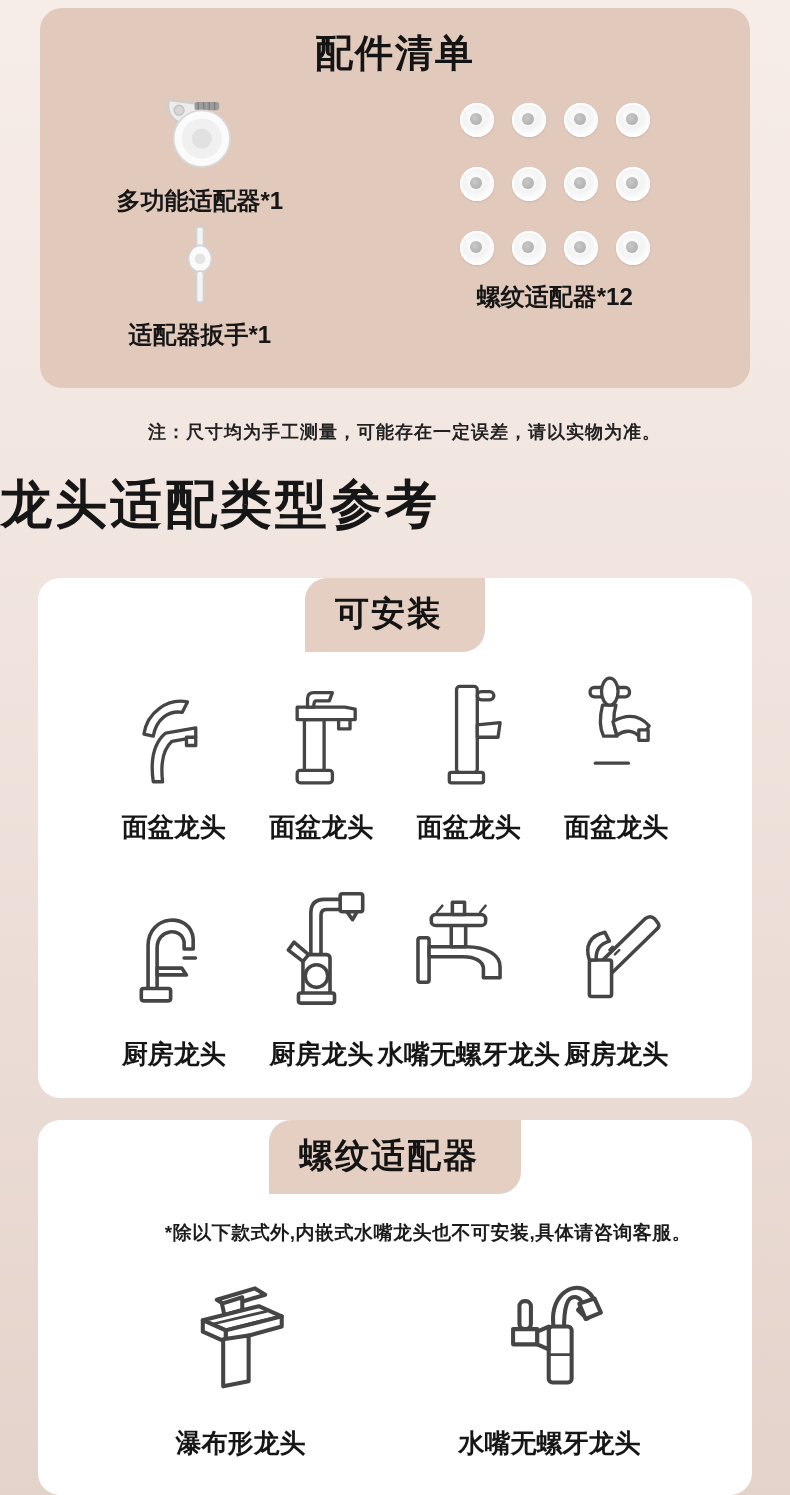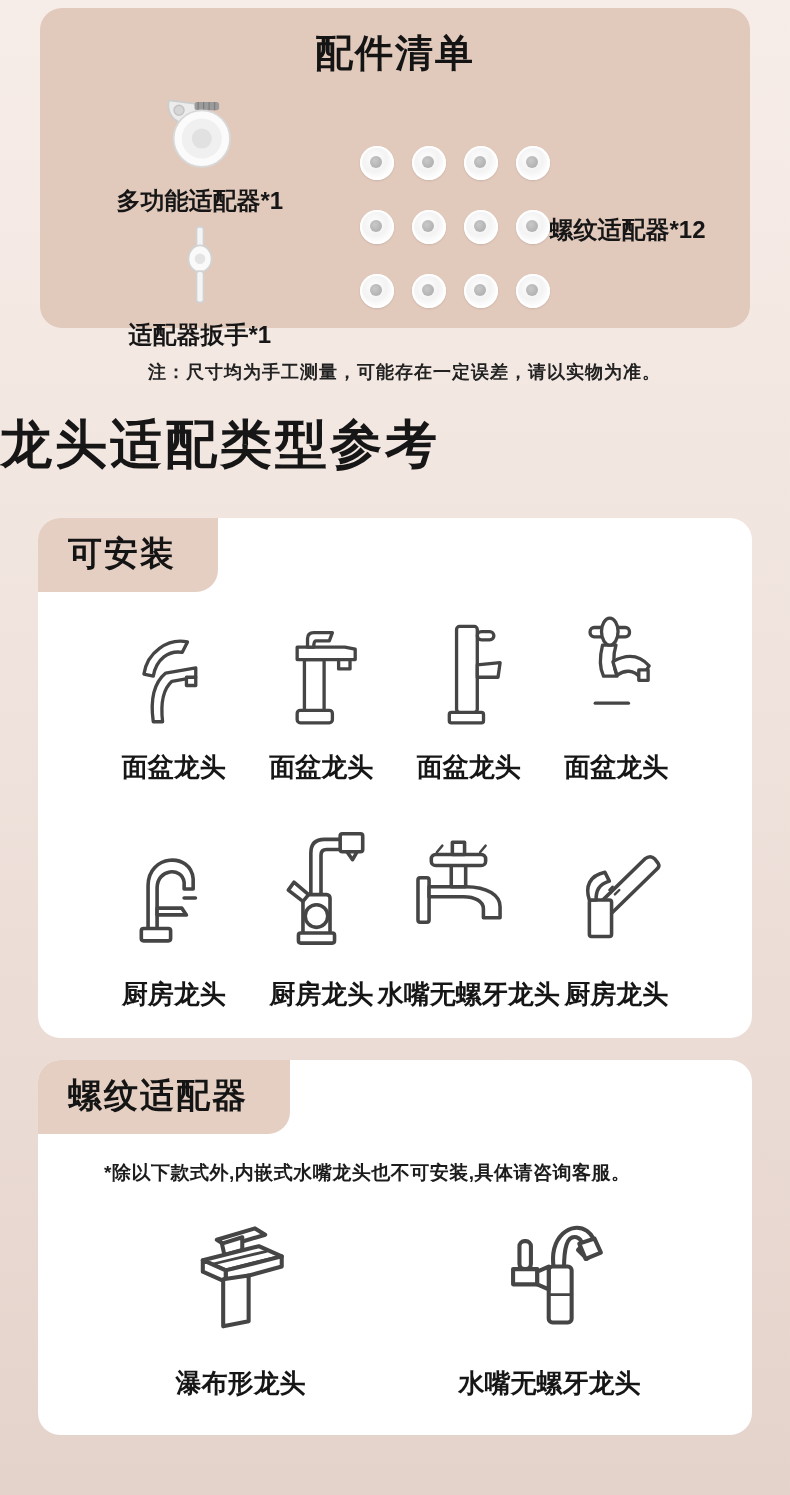--- a/index.html
+++ b/index.html
@@ -4,45 +4,45 @@
 <style>
   html,body{margin:0;padding:0;}
   body{
     width:790px;height:1495px;overflow:hidden;
     font-family:"Liberation Sans","DejaVu Sans",sans-serif;
     color:#1a1a1a;
     background:linear-gradient(180deg,#f7ede8 0%,#f0e3dd 45%,#e4d3cb 100%);
   }
   
   .parts-card{
-    margin:8px 40px 0;height:320px;background:#e1c9bc;border-radius:22px;
+    margin:8px 40px 0;height:380px;background:#e1c9bc;border-radius:22px;
     box-sizing:border-box;padding-top:20px;
   }
   .parts-title{text-align:center;font-size:38px;font-weight:700;letter-spacing:2px;color:#141414;}
   .parts-body{display:flex;margin-top:14px;}
   .parts-left{width:45%;display:flex;flex-direction:column;align-items:center;}
-  .parts-right{flex:1;display:flex;flex-direction:row;align-items:center;}
+  .parts-right{flex:1;display:flex;flex-direction:column;align-items:center;}
   .parts-label{font-size:24px;font-weight:600;color:#161616;margin-top:10px;white-space:nowrap;}
   .wrench-wrap{margin-top:8px;}
   .circle-grid{display:grid;grid-template-columns:repeat(4,34px);column-gap:18px;row-gap:30px;margin-top:10px;}
   .adapter-circle{
     width:34px;height:34px;border-radius:50%;position:relative;
     background:radial-gradient(circle at 44% 40%,#ffffff 0%,#f3f3f3 42%,#fdfdfd 66%,#e0e0e0 100%);
     box-shadow:0 1px 2px rgba(0,0,0,.10), inset 0 0 0 2px rgba(255,255,255,.9);
   }
   .adapter-circle::after{
     content:"";position:absolute;left:10px;top:10px;width:12px;height:12px;border-radius:50%;
     background:radial-gradient(circle at 40% 38%,#c9c9c9,#a8a8a8);
   }
   .circles-label{margin-top:16px;}
   
   .measure-note{margin-top:32px;text-align:center;font-size:18px;font-weight:600;letter-spacing:1px;color:#222;margin-left:19px;}
   .section-title{margin-top:26px;font-size:52px;font-weight:800;letter-spacing:3px;color:#161616;}
   
-  .white-card{margin:5px 38px;background:#ffffff;border-radius:22px;box-sizing:border-box;}
+  .white-card{margin:5px 38px;background:#ffffff;border-radius:22px;box-sizing:border-box;text-align:center;}
   .card-installable{margin-top:38px;padding-bottom:26px;}
   .card-not-installable{margin-top:22px;padding-bottom:34px;}
   .corner-tag{
     display:inline-block;background:#e5cfc3;color:#141414;
     border-radius:22px 0 22px 0;font-size:34px;font-weight:700;letter-spacing:2px;
     padding:13px 42px 15px 30px;
   }
   .faucet-row{display:flex;padding:0 62px;}
   .faucet-row.r1{margin-top:16px;}
   .faucet-row.r2{margin-top:38px;}

